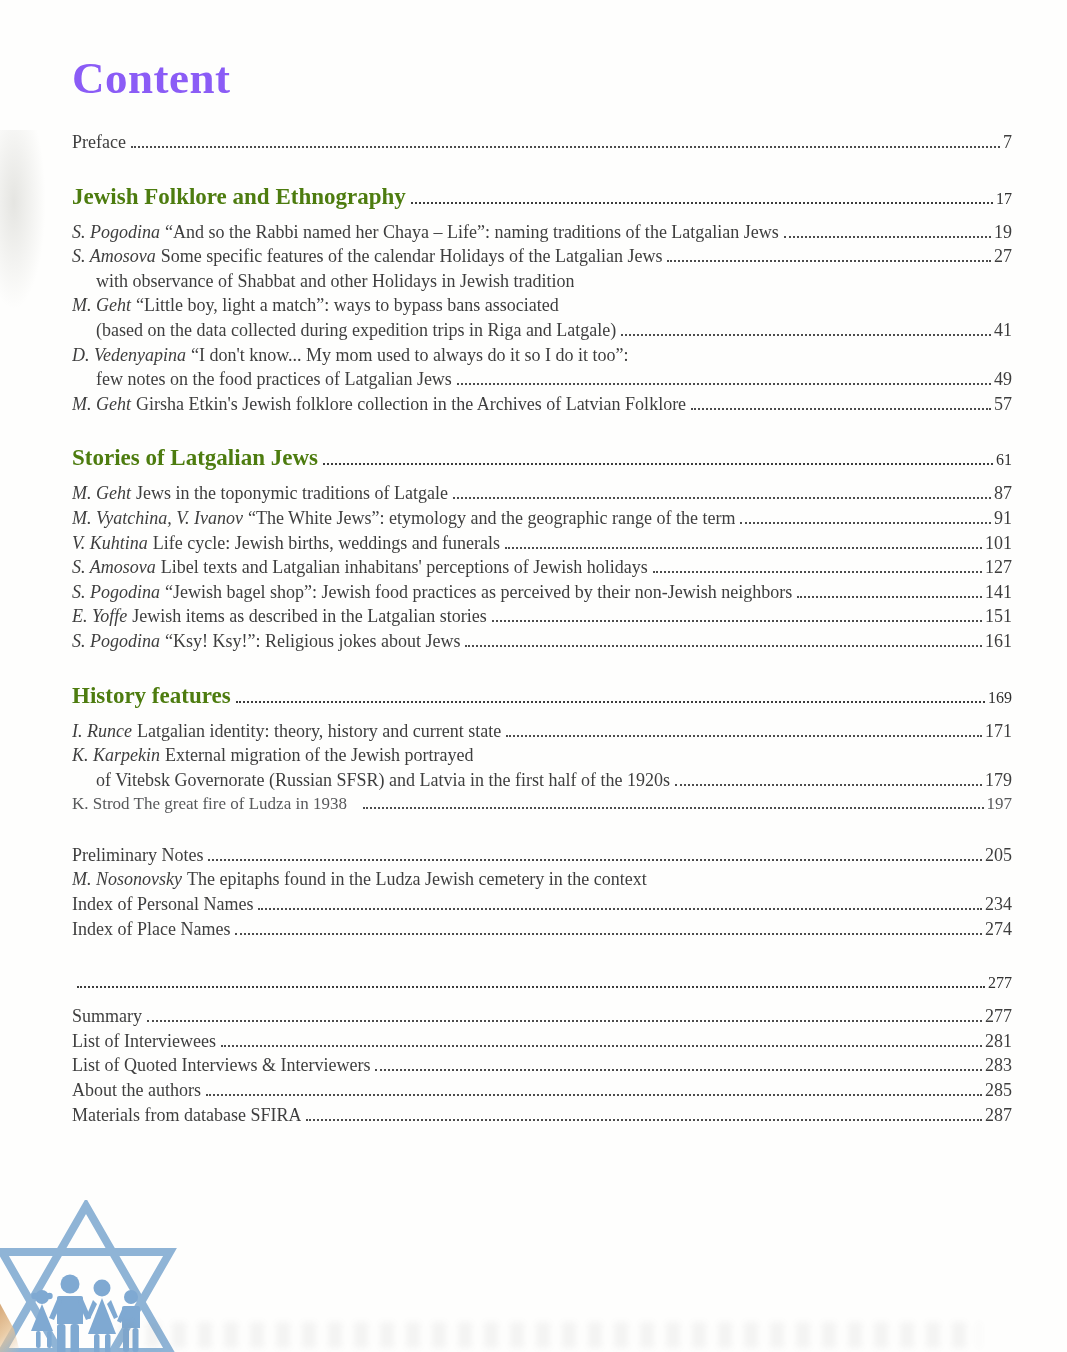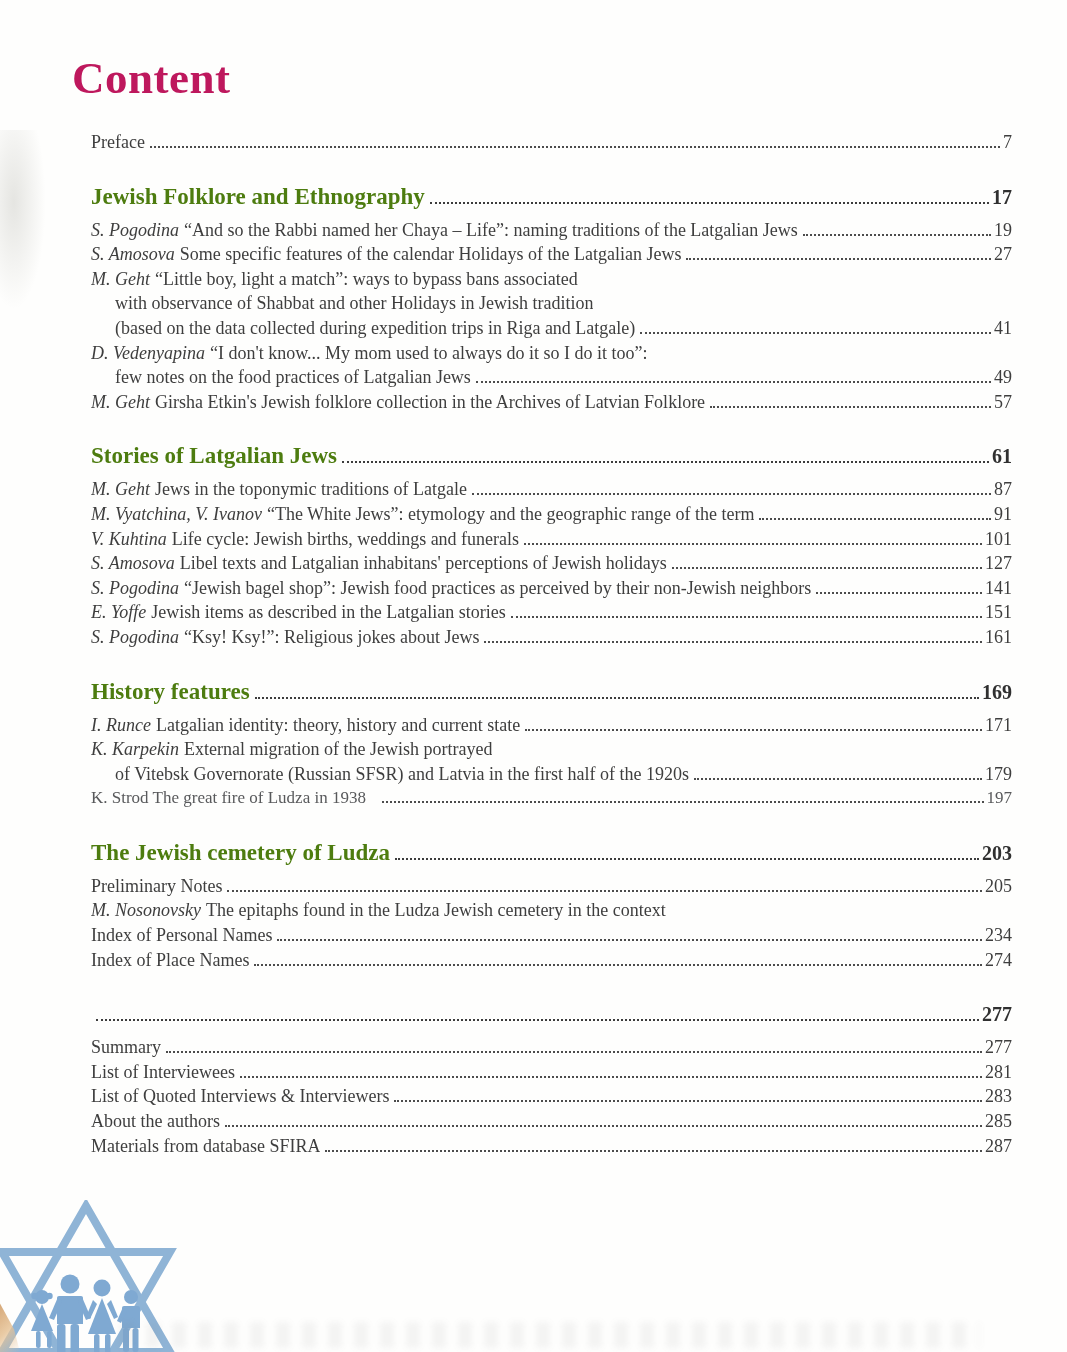--- a/index.html
+++ b/index.html
@@ -30,47 +30,46 @@
       repeating-linear-gradient(90deg, rgba(120,120,120,0.35) 0 14px, rgba(120,120,120,0) 14px 26px);
     filter:blur(3px);opacity:.22;pointer-events:none;
   }
   .content{
     position:relative;
     padding:52px 55px 0 72px;
   }
   h1.title{
     font-size:45px;
     font-weight:bold;
-    color:#be185d;
+    color:#8b5cf6;
     margin:0 0 26px 0;
     letter-spacing:.5px;
   }
   .row{
     display:flex;
     align-items:baseline;
     line-height:24.6px;
     font-size:18px;
-    margin-left:19px;
   }
   .etext{white-space:nowrap;overflow:hidden;flex:0 1 auto;}
   .author{font-style:italic;margin-right:5px;}
   .leader{
     flex:1 1 auto;
     min-width:14px;
     height:4px;
     border-bottom:2px dotted #4c4c4c;
     margin:0 3px 0 5px;
   }
   .pnum{flex:0 0 auto;}
   .indent{padding-left:24px;}
   .section{margin-top:26px;}
   .header-row{line-height:32px;margin-bottom:5px;font-size:23px;}
   .stitle{font-weight:bold;color:#4d7c0f;white-space:nowrap;}
   .hleader{border-bottom:2.6px dotted #3c3c3c;margin-bottom:1px;}
-  .spnum{font-weight:bold;font-size:20px;color:#303030;}
+  .spnum{font-weight:normal;font-size:16px;color:#303030;}
   .sans-row{font-family:Liberation Serif, serif;font-size:17px;color:#58595b;}
   .sans-row .leader{margin-left:16px;}
   
   .logo{
     position:absolute;
     left:-14px;top:1200px;
     width:200px;height:200px;
   }
 </style>
 </head>
@@ -97,25 +96,25 @@
       <div class="row">
         <span class="etext"><i class="author">S. Pogodina</i><span>“And so the Rabbi named her Chaya – Life”: naming traditions of the Latgalian Jews</span></span>
         <span class="leader"></span>
         <span class="pnum">19</span>
       </div>
       <div class="row">
         <span class="etext"><i class="author">S. Amosova</i><span>Some specific features of the calendar Holidays of the Latgalian Jews</span></span>
         <span class="leader"></span>
         <span class="pnum">27</span>
       </div>
+      <div class="row indent">
+        <span class="etext">with observance of Shabbat and other Holidays in Jewish tradition</span>
+      </div>
       <div class="row">
         <span class="etext"><i class="author">M. Geht</i><span>“Little boy, light a match”: ways to bypass bans associated</span></span>
-      </div>
-      <div class="row indent">
-        <span class="etext">with observance of Shabbat and other Holidays in Jewish tradition</span>
       </div>
       <div class="row indent">
         <span class="etext">(based on the data collected during expedition trips in Riga and Latgale)</span>
         <span class="leader"></span>
         <span class="pnum">41</span>
       </div>
       <div class="row">
         <span class="etext"><i class="author">D. Vedenyapina</i><span>“I don't know... My mom used to always do it so I do it too”:</span></span>
       </div>
       <div class="row indent">
@@ -193,25 +192,20 @@
         <span class="pnum">179</span>
       </div>
       <div class="row sans-row">
         <span class="etext">K. Strod The great fire of Ludza in 1938</span>
         <span class="leader"></span>
         <span class="pnum">197</span>
       </div>
     </div>
 
     <div class="section">
-      <div class="row header-row">
-        <span class="stitle">The Jewish cemetery of Ludza</span>
-        <span class="leader hleader"></span>
-        <span class="spnum">203</span>
-      </div>
       <div class="row">
         <span class="etext">Preliminary Notes</span>
         <span class="leader"></span>
         <span class="pnum">205</span>
       </div>
       <div class="row">
         <span class="etext"><i class="author">M. Nosonovsky</i><span>The epitaphs found in the Ludza Jewish cemetery in the context</span></span>
       </div>
       <div class="row">
         <span class="etext">Index of Personal Names</span>

